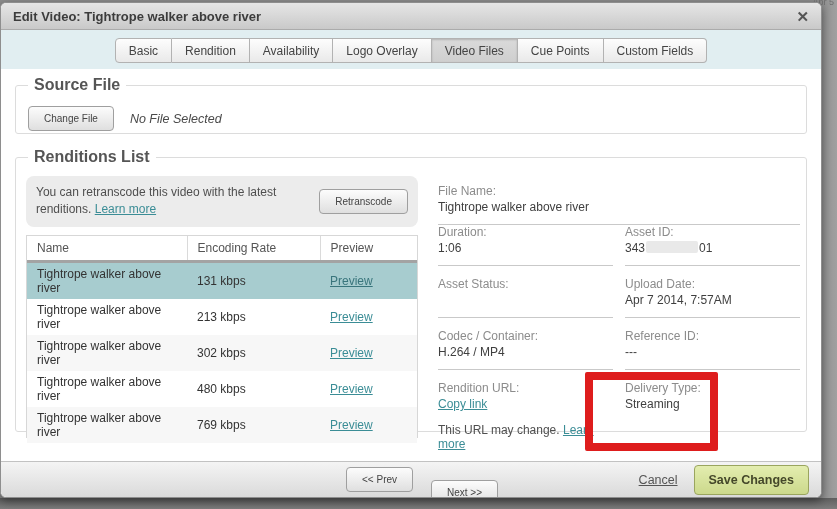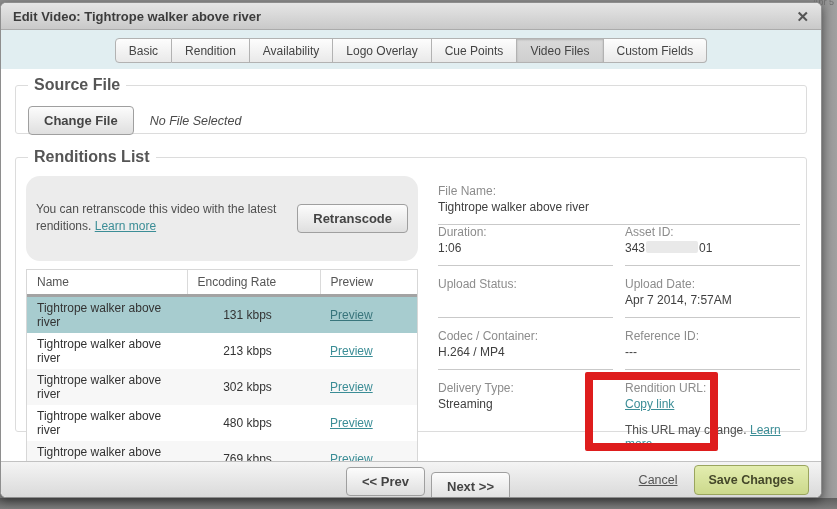--- a/index.html
+++ b/index.html
@@ -60,48 +60,48 @@
   fieldset {
     border: 1px solid #dcdcdc; border-radius: 3px;
     margin: 0 14px; padding: 8px 10px;
   }
   legend { font-size: 16px; font-weight: bold; color: #555; padding: 0 6px; margin-left: 2px; }
 
   .fs-source { margin-top: 6px; height: 58px; }
   .source-row { display: flex; align-items: center; gap: 16px; padding: 4px 2px; }
 
   .btn {
-    font-size: 13px; font-weight: bold; color: #444;
+    font-size: 10px; font-weight: normal; color: #444;
     background: linear-gradient(#fcfcfc, #dfdfdf);
     border: 1px solid #9f9f9f; border-radius: 4px;
     padding: 6px 15px; cursor: pointer; white-space: nowrap;
   }
   .no-file { font-size: 12.5px; font-style: italic; color: #4a4a4a; }
 
   .fs-renditions { margin-top: 14px; height: 284px; position: relative; }
 
   .left-col { position: absolute; left: 10px; top: 10px; width: 392px; }
   .info-box {
-    background: #ececec; border-radius: 14px; padding: 25px 10px;
+    background: #ececec; border-radius: 8px; padding: 8px 10px;
     display: flex; align-items: center; gap: 10px;
   }
   .info-text { font-size: 12px; color: #4f4f4f; line-height: 1.45; flex: 1; }
   a.teal { color: #3b8d96; text-decoration: underline; cursor: pointer; }
   .table-wrap { border: 1px solid #d7d7d7; margin-top: 8px; height: 203px; background: #fff; }
   .table-wrap table { width: 100%; border-collapse: collapse; font-size: 12px; }
   th {
     font-weight: normal; color: #555; text-align: left; padding: 5px 10px;
     border-bottom: 3px solid #a3a3a3; border-right: 1px solid #dadada;
     background: #fff; height: 23px;
   }
   th:last-child { border-right: none; }
   td { padding: 4px 10px; color: #333; height: 22px; }
   tr.row:nth-child(odd) td { background: #f7f7f7; }
   tr.row.selected td { background: #a7cccf; }
-  td.rate { text-align: center; padding-right: 22px; }
+  td.rate { text-align: left; padding-right: 22px; }
   td.preview-cell a { color: #3b8d96; text-decoration: underline; }
   tr.row.selected td.preview-cell a { color: #39757c; }
 
   .right-col { position: absolute; left: 422px; right: 6px; top: 18px; }
   .detail-label { font-size: 12px; color: #8c8c8c; }
   .detail-value { font-size: 12px; color: #3f3f3f; margin-top: 2px; }
   .detail-row { border-bottom: 1px solid #c9c9c9; padding-bottom: 10px; }
   .detail-grid { display: flex; gap: 12px; }
   .detail-grid .cell { flex: 1; border-bottom: 1px solid #c9c9c9; padding-bottom: 10px; margin-bottom: 11px; }
   .detail-grid .cell.no-line { border-bottom: none; }
@@ -115,21 +115,21 @@
     position: absolute; left: 585px; top: 372px; width: 133px; height: 79px;
     border: 8px solid #de1d1d; border-radius: 2px; z-index: 60; pointer-events: none;
   }
 
   .footer {
     position: absolute; left: 0; right: 0; bottom: 0; height: 36px;
     background: linear-gradient(#f4f4f4, #dadada);
     border-top: 1px solid #c2c2c2; border-radius: 0 0 5px 5px;
   }
   .footer .btn-prev { position: absolute; left: 345px; top: 5px; }
-  .footer .btn-next { position: absolute; left: 430px; top: 10px; }
+  .footer .btn-next { position: absolute; left: 430px; top: 18px; }
   .footer-right { position: absolute; right: 12px; top: 0; height: 100%; display: flex; align-items: center; gap: 16px; }
   .cancel-link { font-size: 12.5px; color: #555; text-decoration: underline; cursor: pointer; }
   .btn-save {
     font-size: 12.5px; font-weight: bold; color: #45482a;
     background: linear-gradient(#e3edaf, #ccd98c);
     border: 1px solid #9aa55e; border-radius: 4px;
     padding: 7px 14px; cursor: pointer;
   }
 </style>
 </head>
@@ -145,22 +145,22 @@
     <div class="titlebar">
       <span class="title">Edit Video: Tightrope walker above river</span>
       <span class="close">✕</span>
     </div>
 
     <div class="tabband">
       <div class="tab">Basic</div>
       <div class="tab">Rendition</div>
       <div class="tab">Availability</div>
       <div class="tab">Logo Overlay</div>
+      <div class="tab active">Video Files</div>
       <div class="tab">Cue Points</div>
-      <div class="tab active">Video Files</div>
       <div class="tab">Custom Fields</div>
     </div>
 
     <div class="content">
 
       <fieldset class="fs-source">
         <legend>Source File</legend>
         <div class="source-row">
           <button class="btn">Change File</button>
           <span class="no-file">No File Selected</span>
@@ -232,52 +232,52 @@
               <div class="detail-value">1:06</div>
             </div>
             <div class="cell">
               <div class="detail-label">Asset ID:</div>
               <div class="detail-value"><span>343</span><span class="redact"></span><span>01</span></div>
             </div>
           </div>
 
           <div class="detail-grid">
             <div class="cell">
-              <div class="detail-label">Upload Status:</div>
+              <div class="detail-label">Asset Status:</div>
             </div>
             <div class="cell">
               <div class="detail-label">Upload Date:</div>
               <div class="detail-value">Apr 7 2014, 7:57AM</div>
             </div>
           </div>
 
           <div class="detail-grid">
             <div class="cell">
               <div class="detail-label">Codec / Container:</div>
               <div class="detail-value">H.264 / MP4</div>
             </div>
             <div class="cell">
               <div class="detail-label">Reference ID:</div>
               <div class="detail-value">---</div>
             </div>
           </div>
 
           <div class="detail-grid">
-            <div class="cell no-line">
-              <div class="detail-label">Delivery Type:</div>
-              <div class="detail-value">Streaming</div>
-            </div>
             <div class="cell no-line">
               <div class="detail-label">Rendition URL:</div>
               <div class="detail-value"><a class="teal">Copy link</a></div>
               <div class="url-note">
                 <span>This URL may change.</span>
                 <a class="teal">Learn more</a>
               </div>
             </div>
+            <div class="cell no-line">
+              <div class="detail-label">Delivery Type:</div>
+              <div class="detail-value">Streaming</div>
+            </div>
           </div>
 
         </div>
       </fieldset>
 
     </div>
 
     <div class="footer">
       <button class="btn btn-prev">&lt;&lt; Prev</button>
       <button class="btn btn-next">Next &gt;&gt;</button>

